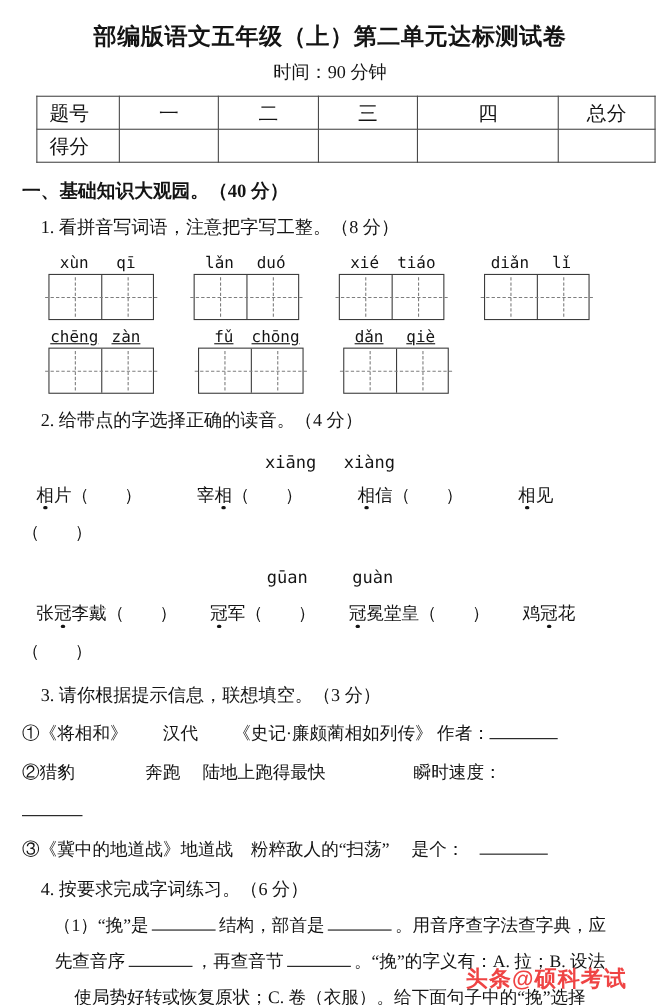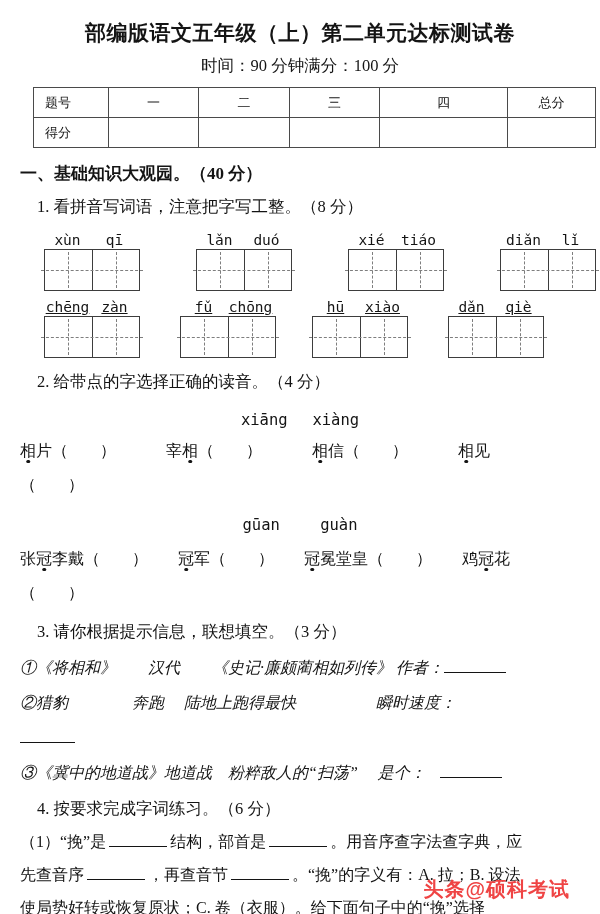--- a/index.html
+++ b/index.html
@@ -29,39 +29,39 @@
   table.score{
     border-collapse:collapse;
     margin:9px 0 0 13px;
     table-layout:fixed;
     width:562px;
   }
   table.score td{
     border:1.4px solid #4a4a4a;
     height:29px;
     text-align:center;
-    font-size:13px;
+    font-size:18px;
     padding:0;
   }
   table.score td.lbl{text-align:left;padding-left:11px;}
   .heading{
     font-weight:700;
     font-size:17px;
     line-height:26px;
     margin-top:13px;
   }
   .qlabel{
     margin-left:17px;
     line-height:32px;
     margin-top:4px;
     font-size:16.5px;
   }
   
   .py-row{display:flex;margin-left:24px;}
-  .py-row.r1{column-gap:56px;margin-top:8px;}
+  .py-row.r1{column-gap:36px;margin-top:8px;}
   .py-row.r2{column-gap:40px;margin-top:7px;text-decoration:underline;}
   .py-row.r2 .tzg:nth-child(3){margin-left:-4px;}
   .tzg{display:inline-block;}
   .py-labels{
     display:flex;
     font-family:"DejaVu Sans Mono","Liberation Mono",monospace;
     font-size:14.5px;line-height:18px;
   }
   .py-labels span{width:47px;text-align:center;white-space:pre;}
   .cells{
@@ -79,60 +79,59 @@
     content:"";position:absolute;top:50%;left:-4px;right:-4px;
     border-top:1px dashed #7e7e7e;
   }
   
   .opts{
     text-align:center;
     font-family:"DejaVu Sans Mono","Liberation Mono",monospace;
     font-size:15.5px;line-height:24px;margin-top:10px;white-space:pre;
   }
   .opts.second{margin-top:8px;line-height:30px;}
-  .word-line{display:flex;line-height:34px;white-space:nowrap;}
+  .word-line{display:flex;margin-left:13px;line-height:34px;white-space:nowrap;}
   .word-line.g1{column-gap:50px;margin-top:2px;}
   .word-line.g2{column-gap:30px;margin-top:2px;}
   .cont-line{line-height:34px;}
   .dc{position:relative;}
   .dc::after{
     content:"";position:absolute;left:50%;bottom:-4px;
     width:3.5px;height:3.5px;border-radius:50%;background:#141414;
     transform:translateX(-50%);
   }
   .item{line-height:35px;white-space:pre-wrap;}
-  .q3block{margin-top:2px;font-style:italic;}
+  .q3block{margin-top:2px;}
   .blank{
     display:inline-block;
     border-bottom:1.7px solid #141414;
     height:14px;
     vertical-align:baseline;
   }
   .w60{width:62px;}
   .w55{width:55px;}
   .w58{width:58px;margin:0 3px;}
   .blank.lead{margin-left:14px;}
-  .para-line{line-height:33px;white-space:pre;}
+  .para-line{line-height:33px;white-space:pre;text-align:center;}
   .watermark{
     position:absolute;right:30px;top:876px;
     color:#ef4444;font-size:20px;font-weight:700;
     letter-spacing:1px;
     font-family:"Liberation Sans","DejaVu Sans",sans-serif;
   }
 </style>
 </head>
 <body>
 
 <div class="page">
 
   <div class="title">部编版语文五年级（上）第二单元达标测试卷</div>
 
   <div class="meta">
     <span>时间：90 分钟</span>
-    <span>满分：100 分</span>
   </div>
 
   <table class="score">
     <colgroup>
       <col style="width:75px">
         <col style="width:90px">
         <col style="width:91px">
       <col style="width:90px">
         <col style="width:128px">
         <col style="width:88px">
@@ -220,30 +219,20 @@
         <span>fǔ</span>
         <span>chōng</span>
       </div>
       <div class="cells">
         <div class="cell"></div>
         <div class="cell"></div>
       </div>
     </div>
     <div class="tzg">
       <div class="py-labels">
-        <span>hū</span>
-        <span>xiào</span>
-      </div>
-      <div class="cells">
-        <div class="cell"></div>
-        <div class="cell"></div>
-      </div>
-    </div>
-    <div class="tzg">
-      <div class="py-labels">
         <span>dǎn</span>
         <span>qiè</span>
       </div>
       <div class="cells">
         <div class="cell"></div>
         <div class="cell"></div>
       </div>
     </div>
   </div>
 

